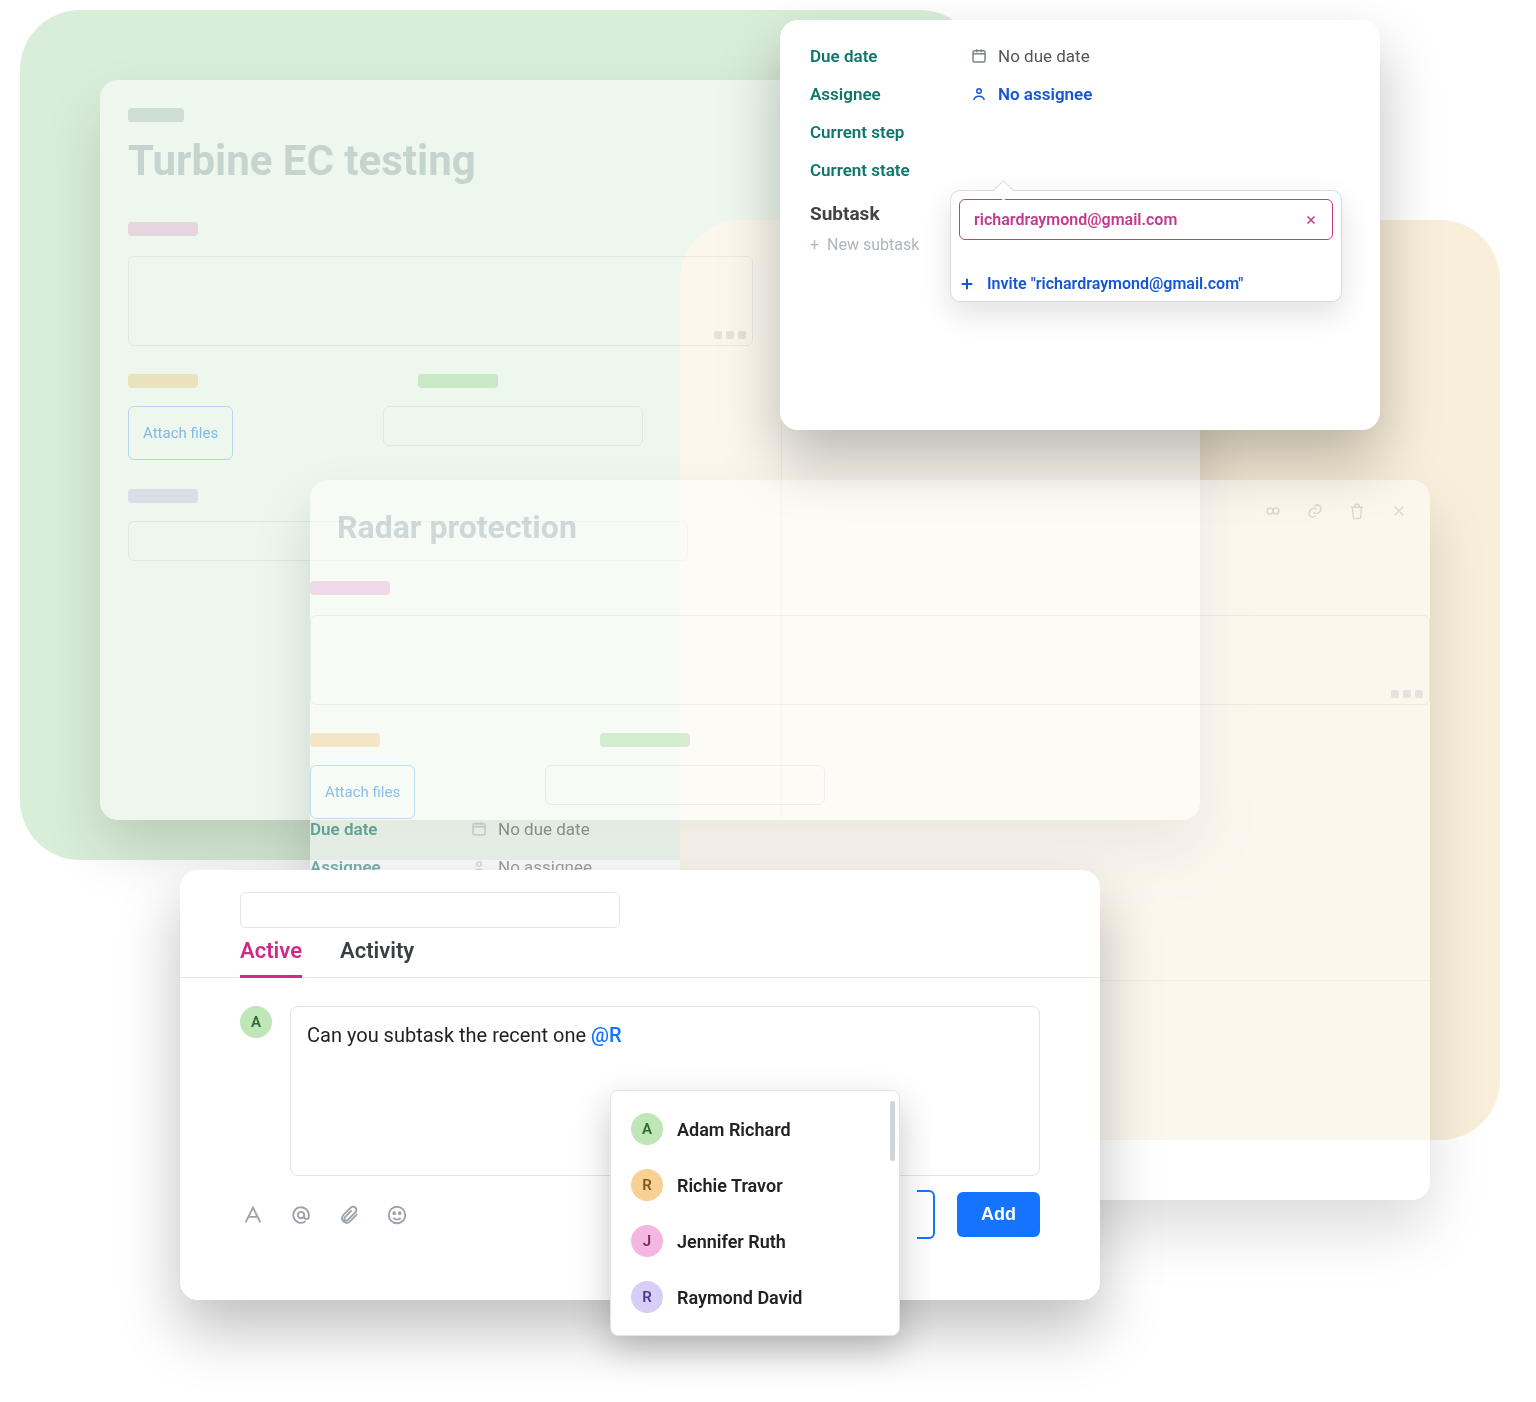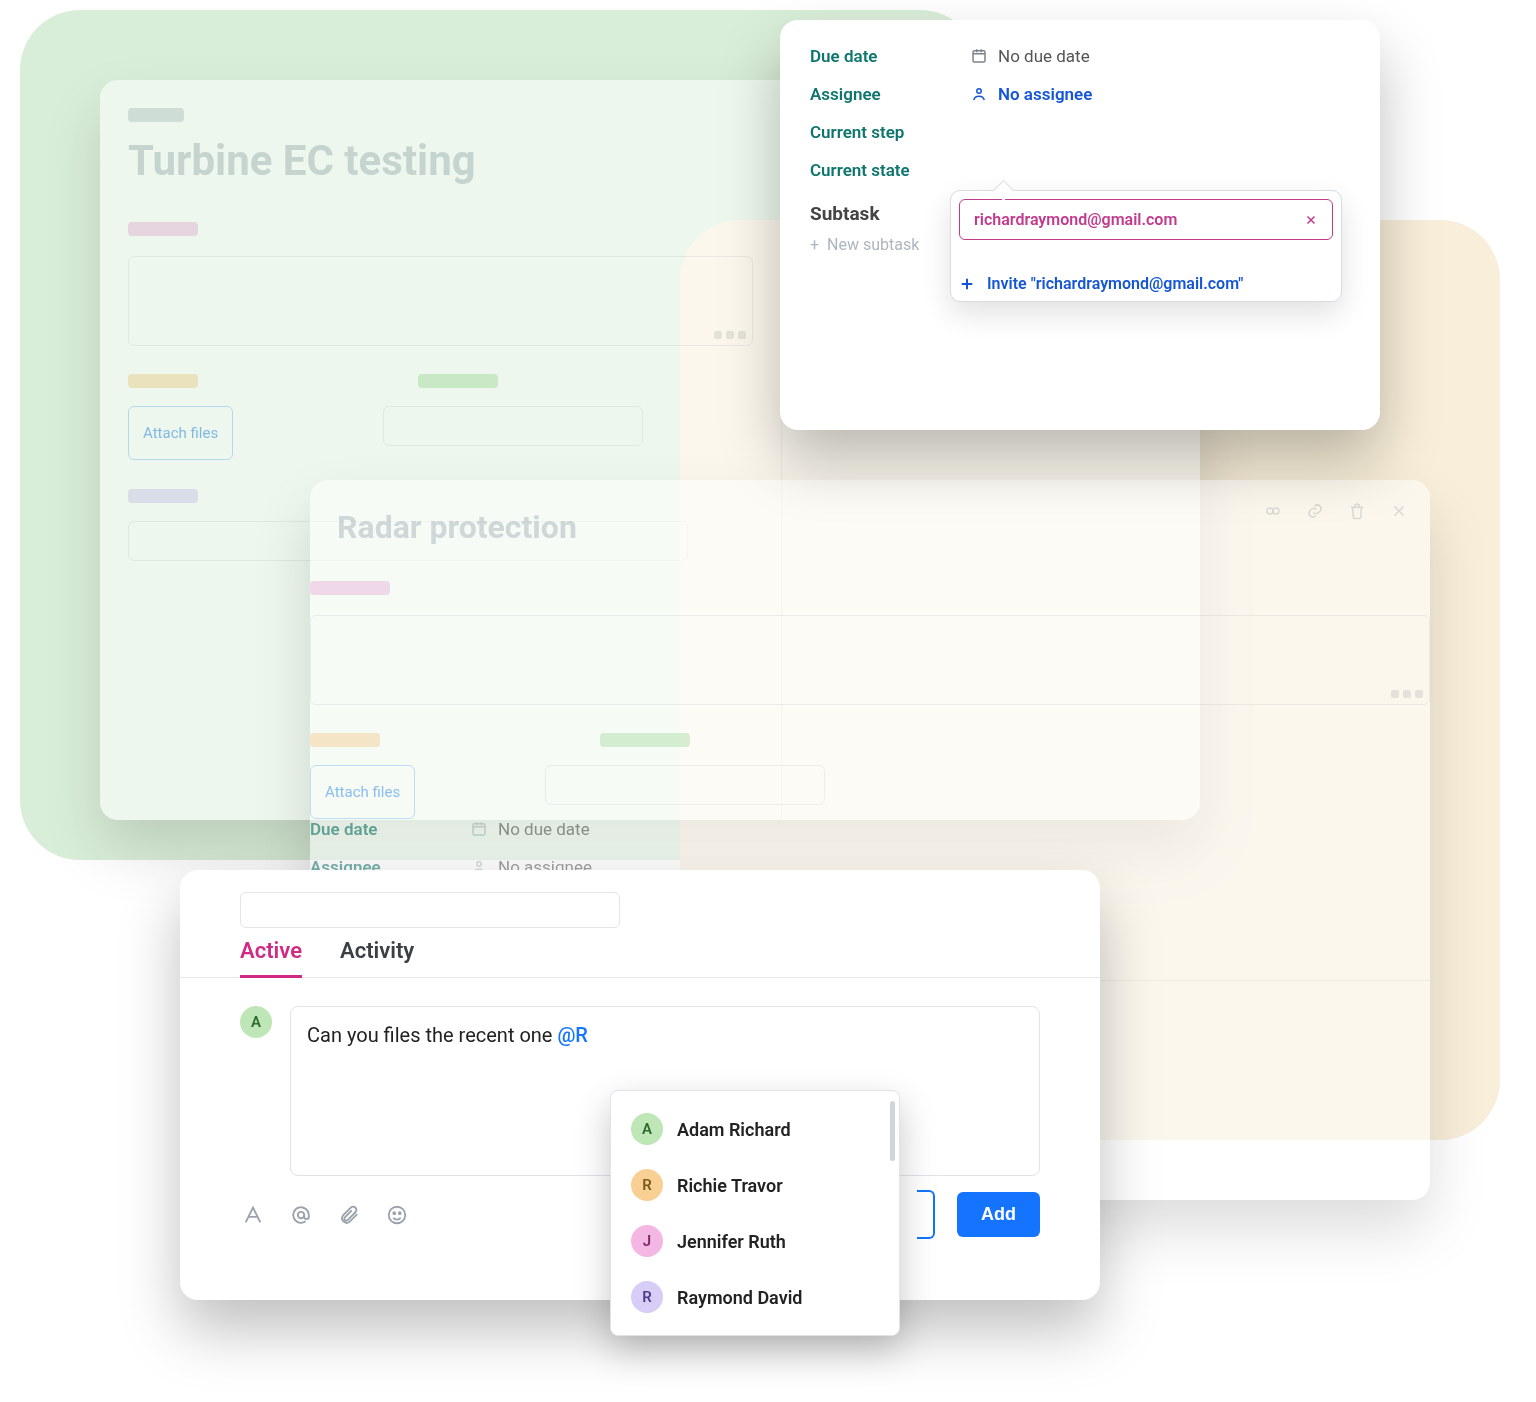--- a/index.html
+++ b/index.html
@@ -297,21 +297,21 @@
   <div style="margin:-6px 60px 10px 60px;">
     <div class="ph-box" style="height:36px;width:380px;"></div>
   </div>
   <div class="tabs4">
     <span class="active">Active</span>
     <span class="inactive">Activity</span>
   </div>
   <div class="note-area">
     <div class="avatar av-green av-lg">A</div>
     <div class="textarea">
-      <span>Can you files the recent one </span><span class="mention">@R</span>
+      <span>Can you subtask the recent one </span><span class="mention">@R</span>
     </div>
   </div>
   <div class="toolbar">
     <span class="tool-ico">
         <svg width="22" height="22" viewBox="0 0 24 24" fill="none" stroke="currentColor" stroke-width="2">
           <path d="M4 20L12 4l8 16M7 14h10"></path>
         </svg>
       </span>
     <span class="tool-ico">
         <svg width="22" height="22" viewBox="0 0 24 24" fill="none" stroke="currentColor" stroke-width="2">

